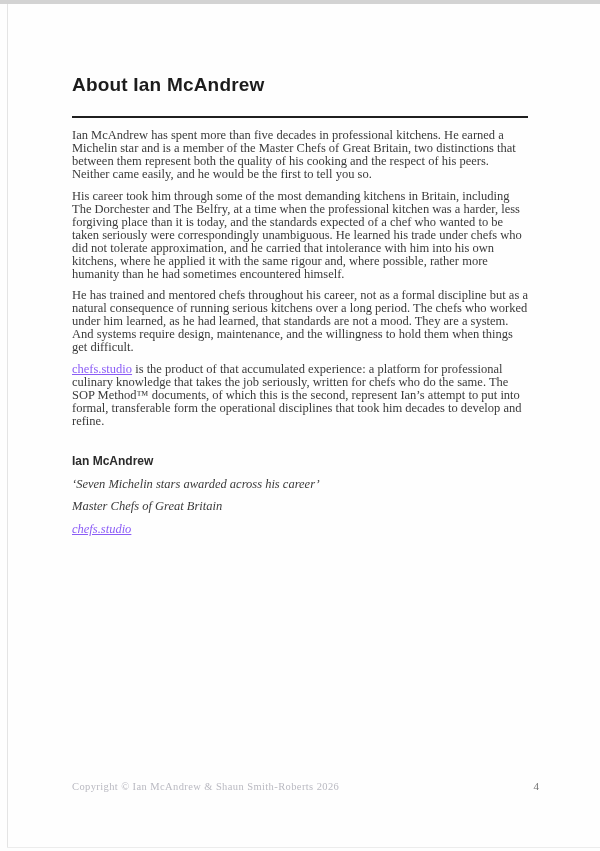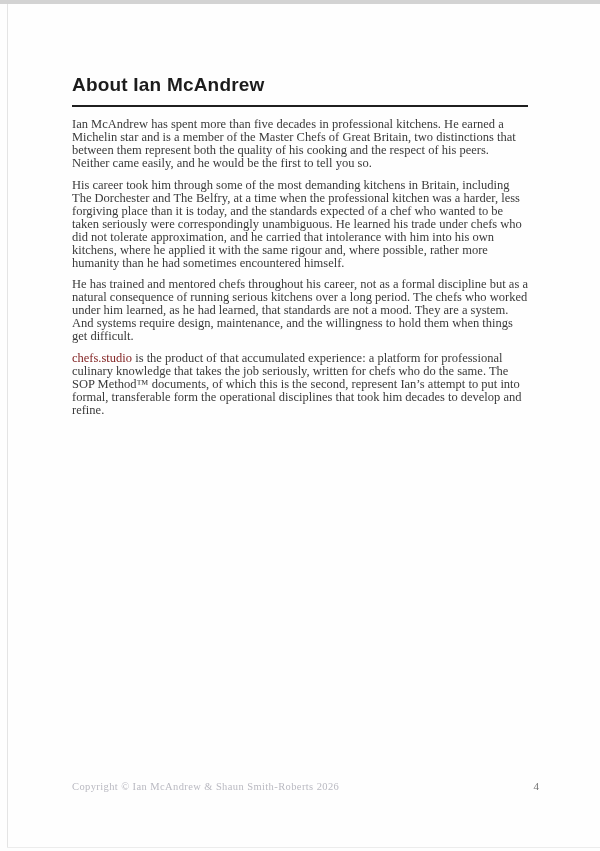--- a/index.html
+++ b/index.html
@@ -28,32 +28,33 @@
   .content {
     position: absolute; left: 72px; top: 70px; width: 456px;
   }
   h1.doc-title {
     margin: 0 0 11px 0;
     font-family: "Liberation Sans", sans-serif;
     font-weight: bold;
     font-size: 19px;
     color: #1c1c1c;
     border-bottom: 2px solid #1f1f1f;
-    padding-bottom: 9px;
+    padding-bottom: 20px;
     letter-spacing: 0.2px;
   }
   p.body-para {
     margin: 0 0 8.5px 0;
     font-size: 12.5px;
     line-height: 13px;
     color: #3a3a3a;
     text-align: left;
   }
   a.doc-link {
-    color: #7f1d1d;
+    color: #8b5cf6;
+    text-decoration: underline;
     cursor: pointer;
   }
   .signature { margin-top: 26px; }
   .sig-name {
     margin: 0 0 9px 0;
     font-family: "Liberation Sans", sans-serif;
     font-weight: bold;
     font-size: 12px;
     color: #2b2b2b;
   }
@@ -94,19 +95,25 @@
 
     <p class="body-para">Ian McAndrew has spent more than five decades in professional kitchens. He earned a Michelin star and is a member of the Master Chefs of Great Britain, two distinctions that between them represent both the quality of his cooking and the respect of his peers. Neither came easily, and he would be the first to tell you so.</p>
 
     <p class="body-para">His career took him through some of the most demanding kitchens in Britain, including The Dorchester and The Belfry, at a time when the professional kitchen was a harder, less forgiving place than it is today, and the standards expected of a chef who wanted to be taken seriously were correspondingly unambiguous. He learned his trade under chefs who did not tolerate approximation, and he carried that intolerance with him into his own kitchens, where he applied it with the same rigour and, where possible, rather more humanity than he had sometimes encountered himself.</p>
 
     <p class="body-para">He has trained and mentored chefs throughout his career, not as a formal discipline but as a natural consequence of running serious kitchens over a long period. The chefs who worked under him learned, as he had learned, that standards are not a mood. They are a system. And systems require design, maintenance, and the willingness to hold them when things get difficult.</p>
 
     <p class="body-para"><a class="doc-link">chefs.studio</a><span> is the product of that accumulated experience: a platform for professional culinary knowledge that takes the job seriously, written for chefs who do the same. The SOP Method™ documents, of which this is the second, represent Ian’s attempt to put into formal, transferable form the operational disciplines that took him decades to develop and refine.</span></p>
 
 
+    <div class="signature">
+      <p class="sig-name">Ian McAndrew</p>
+      <p class="sig-line">‘Seven Michelin stars awarded across his career’</p>
+      <p class="sig-line">Master Chefs of Great Britain</p>
+      <p class="sig-line sig-link-line"><a class="doc-link">chefs.studio</a></p>
+    </div>
   </div>
 
   <div class="footer">
     <span class="footer-copyright">Copyright © Ian McAndrew &amp; Shaun Smith-Roberts 2026</span>
     <span class="footer-page">4</span>
   </div>
 </div>
 
 </body></html>

